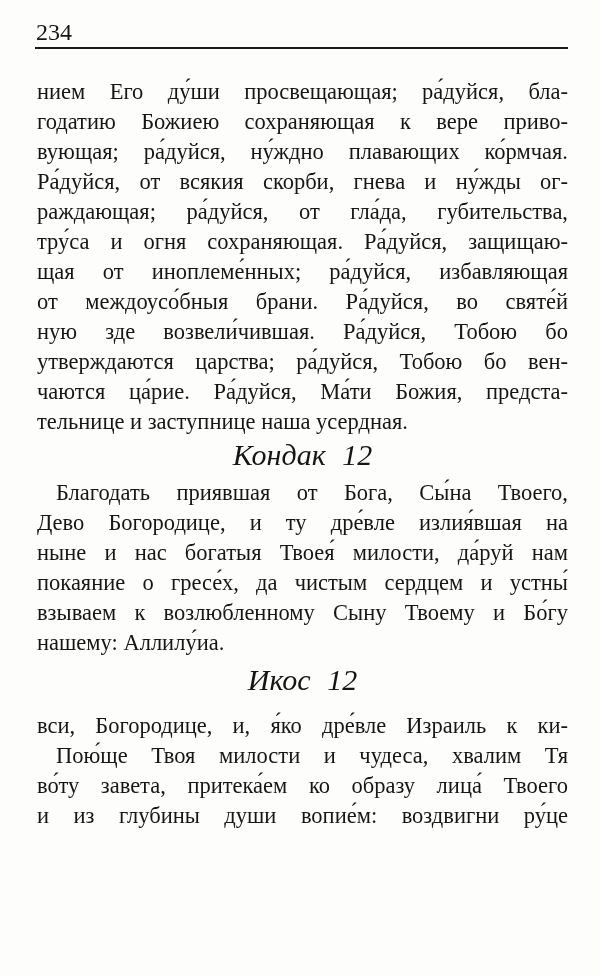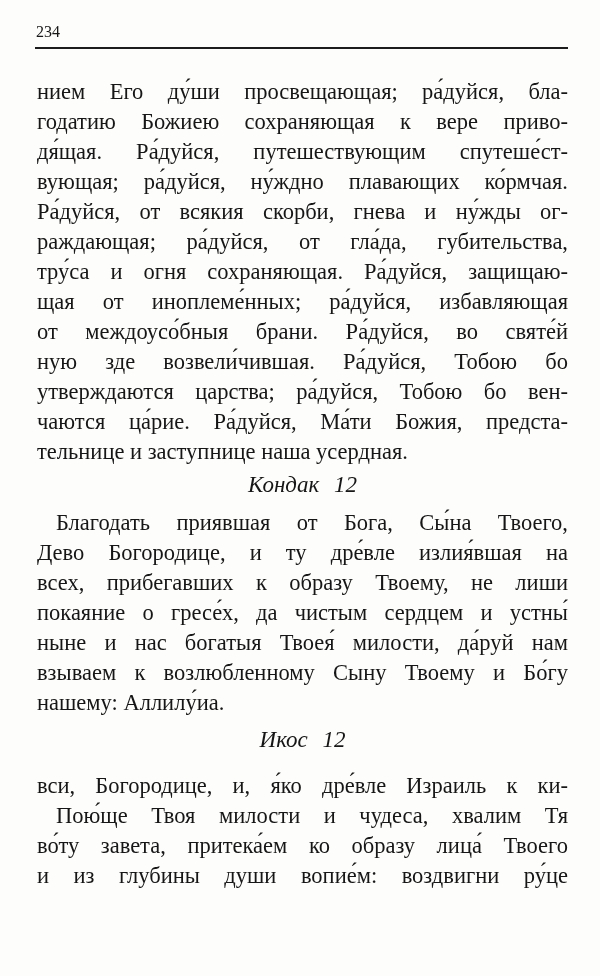--- a/index.html
+++ b/index.html
@@ -19,21 +19,21 @@
     box-sizing: border-box;
   }
   .running-header {
     margin: 0 32px 0 36px;
     padding-top: 21px;
     display: flex;
     justify-content: space-between;
     align-items: baseline;
   }
   .page-number {
-    font-size: 16px;
+    font-size: 24px;
     line-height: 22px;
   }
   .running-title {
     font-size: 18px;
     line-height: 18px;
     letter-spacing: 1.3px;
     word-spacing: 5px;
   }
   .header-rule {
     margin: 4px 32px 0 35px;
@@ -53,21 +53,21 @@
   .line-indent {
     text-indent: 19px;
   }
   .line-last {
     text-align: left;
     text-align-last: left;
   }
   .section-heading {
     text-align: center;
     font-style: italic;
-    font-size: 23px;
+    font-size: 30px;
     line-height: 30px;
     word-spacing: 9px;
   }
   .heading-kondak { margin: 3px 0 8px; }
   .heading-ikos   { margin: 7px 0 16px; }
 </style>
 </head>
 <body>
 
 <div class="page">
@@ -75,41 +75,39 @@
   <div class="running-header">
     <span class="page-number">234</span>
   </div>
   <div class="header-rule"></div>
 
   <div class="body-text">
 
     <div>
       <div class="line">нием Его ду́ши просвещающая; ра́дуйся, бла-</div>
       <div class="line">годатию Божиею сохраняющая к вере приво-</div>
-      <div class="line">дя́щая. Ра́дуйся, путешествующим спутеше́ст-</div>
       <div class="line">вующая; ра́дуйся, ну́ждно плавающих ко́рмчая.</div>
       <div class="line">Ра́дуйся, от всякия скорби, гнева и ну́жды ог-</div>
       <div class="line">раждающая; ра́дуйся, от гла́да, губительства,</div>
       <div class="line">тру́са и огня сохраняющая. Ра́дуйся, защищаю-</div>
       <div class="line">щая от иноплеме́нных; ра́дуйся, избавляющая</div>
       <div class="line">от междоусо́бныя брани. Ра́дуйся, во святе́й</div>
       <div class="line">ную зде возвели́чившая. Ра́дуйся, Тобою бо</div>
       <div class="line">утверждаются царства; ра́дуйся, Тобою бо вен-</div>
       <div class="line">чаются ца́рие. Ра́дуйся, Ма́ти Божия, предста-</div>
       <div class="line line-last">тельнице и заступнице наша усердная.</div>
     </div>
 
     <div class="section-heading heading-kondak">Кондак 12</div>
 
     <div>
       <div class="line line-indent">Благодать приявшая от Бога, Сы́на Твоего,</div>
       <div class="line">Дево Богородице, и ту дре́вле излия́вшая на</div>
-      <div class="line">всех, прибегавших к образу Твоему, не лиши</div>
+      <div class="line">ныне и нас богатыя Твоея́ милости, да́руй нам</div>
       <div class="line">покаяние о гресе́х, да чистым сердцем и устны́</div>
-      <div class="line">ныне и нас богатыя Твоея́ милости, да́руй нам</div>
       <div class="line">взываем к возлюбленному Сыну Твоему и Бо́гу</div>
       <div class="line line-last">нашему: Аллилу́иа.</div>
     </div>
 
     <div class="section-heading heading-ikos">Икос 12</div>
 
     <div>
       <div class="line">вси, Богородице, и, я́ко дре́вле Израиль к ки-</div>
       <div class="line line-indent">Пою́ще Твоя милости и чудеса, хвалим Тя</div>
       <div class="line">во́ту завета, притека́ем ко образу лица́ Твоего</div>

